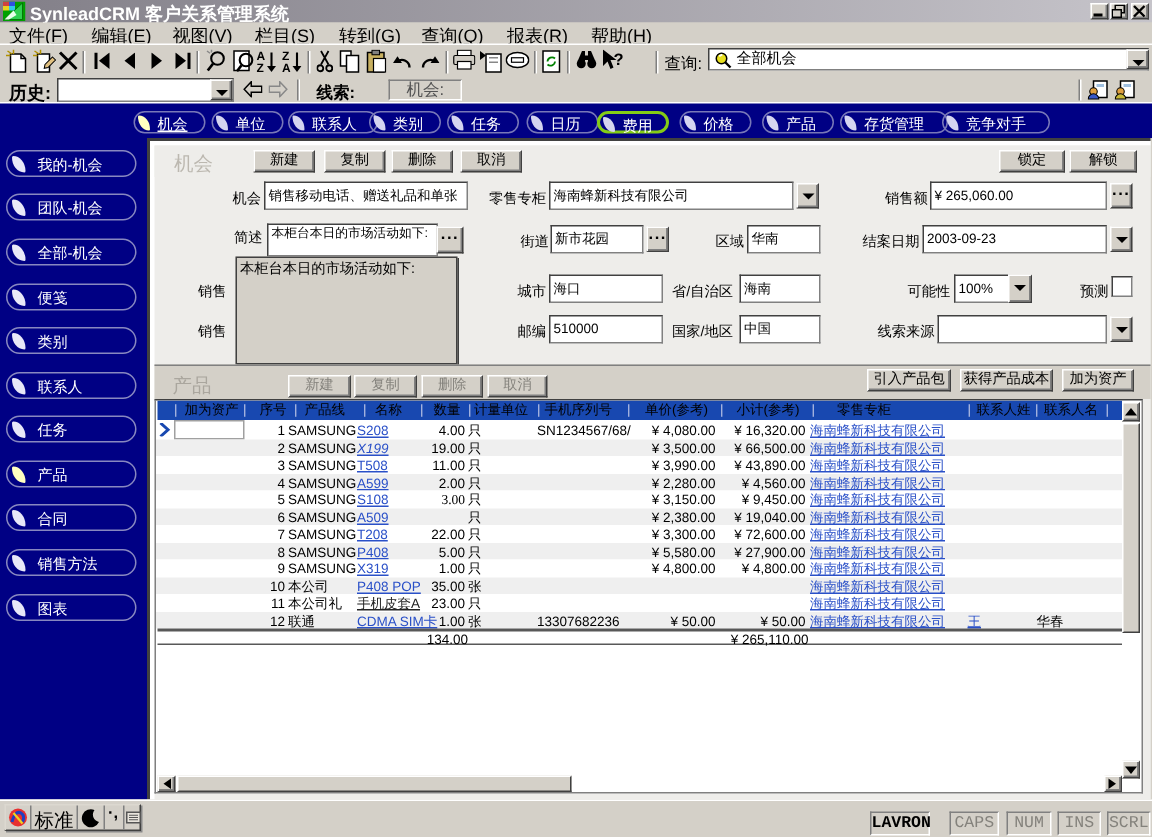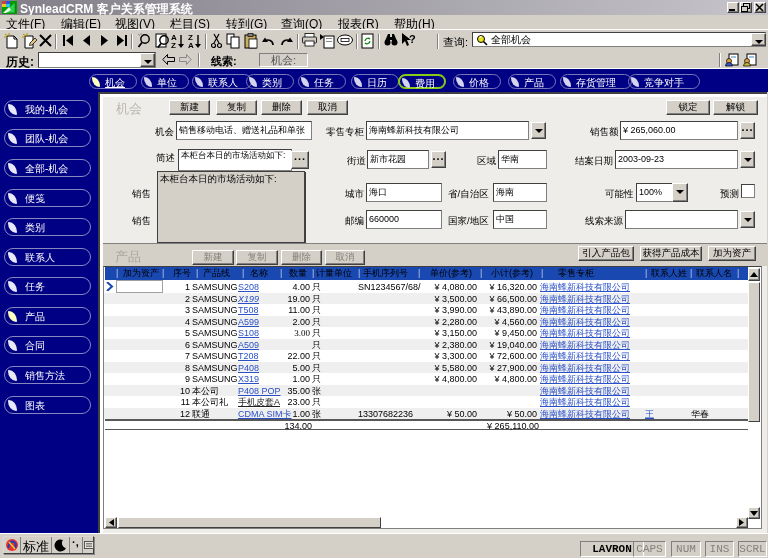--- a/index.html
+++ b/index.html
@@ -349,21 +349,21 @@
   <span class="lbl" style="left:448px;top:188px;">省/自治区</span>
   <div class="input" style="left:493px;top:183px;width:54px;height:19px;">海南</div>
   <span class="lbl" style="left:605px;top:188px;">可能性</span>
   <div class="input" style="left:636px;top:183px;width:37px;height:19px;">100%</div>
   <div class="dbtn" style="left:672px;top:183px;height:19px;width:16px;"></div>
   <span class="lbl" style="left:720px;top:188px;">预测</span>
   <div class="abs" style="left:741px;top:184px;width:14px;height:14px;background:#fff;border:1px solid #404040;border-right-color:#808080;border-bottom-color:#808080;"></div>
 
   <span class="lbl" style="left:132px;top:215px;">销售</span>
   <span class="lbl" style="left:345px;top:215px;">邮编</span>
-  <div class="input" style="left:366px;top:210px;width:76px;height:19px;">660000</div>
+  <div class="input" style="left:366px;top:210px;width:76px;height:19px;">510000</div>
   <span class="lbl" style="left:448px;top:215px;">国家/地区</span>
   <div class="input" style="left:493px;top:210px;width:54px;height:19px;">中国</div>
   <span class="lbl" style="left:585px;top:215px;">线索来源</span>
   <div class="input" style="left:625px;top:210px;width:113px;height:19px;"></div>
   <div class="dbtn" style="left:740px;top:211px;height:17px;"></div>
 
   <div class="abs" style="left:157px;top:171px;width:148px;height:72px;background:#d4d0c8;border:1px solid #404040;box-shadow:1px 1px 0 #404040;padding:1px 2px;font-size:9.5px;">本柜台本日的市场活动如下:</div>
 </div>
 
 <div class="abs panelstrip" style="left:103px;top:243px;width:664px;height:23px;background:#d4d0c8;border-top:1px solid #808080;">
@@ -553,21 +553,21 @@
           <polygon points="3,4.5 8,1 8,8" fill="#000"></polygon>
         </svg></div>
     <div class="abs" style="left:14px;top:0;width:263px;height:11px;background:#d4d0c8;border:1px solid;border-color:#fff #404040 #404040 #fff;"></div>
     <div class="btn" style="left:632px;top:0;width:12px;height:11px;"><svg width="10" height="9">
           <polygon points="7,4.5 2,1 2,8" fill="#000"></polygon>
         </svg></div>
   </div>
 </div>
 
 <div class="abs" style="left:0;top:533px;width:768px;height:25px;background:#d4d0c8;border-top:1px solid #fff;">
-  <div class="abs sunken" style="left:580px;top:7px;width:64px;height:16px;text-align:center;font-size:11px;font-weight:bold;font-family:'Liberation Mono',monospace;line-height:14px;">LAVRON</div>
+  <div class="abs sunken" style="left:580px;top:7px;width:40px;height:16px;text-align:center;font-size:11px;font-weight:bold;font-family:'Liberation Mono',monospace;line-height:14px;">LAVRON</div>
   <div class="abs sunken" style="left:633px;top:7px;width:33px;height:16px;text-align:center;font-size:11px;color:#84827c;font-family:'Liberation Mono',monospace;line-height:14px;">CAPS</div>
   <div class="abs sunken" style="left:671px;top:7px;width:30px;height:16px;text-align:center;font-size:11px;color:#84827c;font-family:'Liberation Mono',monospace;line-height:14px;">NUM</div>
   <div class="abs sunken" style="left:705px;top:7px;width:29px;height:16px;text-align:center;font-size:11px;color:#84827c;font-family:'Liberation Mono',monospace;line-height:14px;">INS</div>
   <div class="abs sunken" style="left:738px;top:7px;width:29px;height:16px;text-align:center;font-size:11px;color:#84827c;font-family:'Liberation Mono',monospace;line-height:14px;">SCRL</div>
 </div>
 
 <div class="abs" style="left:3px;top:536px;width:91px;height:18px;background:#d4d0c8;border:1px solid;border-color:#dcd8d0 #404040 #404040 #dcd8d0;box-shadow:1px 1px 0 #888;">
   <svg class="abs" style="left:1px;top:1px;" width="14" height="14" viewBox="0 0 14 14">
       <circle cx="7" cy="7" r="6" fill="#e83030"></circle>
       <path d="M3 10 Q5 2 9 4 Q12 6 10 10" fill="none" stroke="#2040c0" stroke-width="2"></path>

